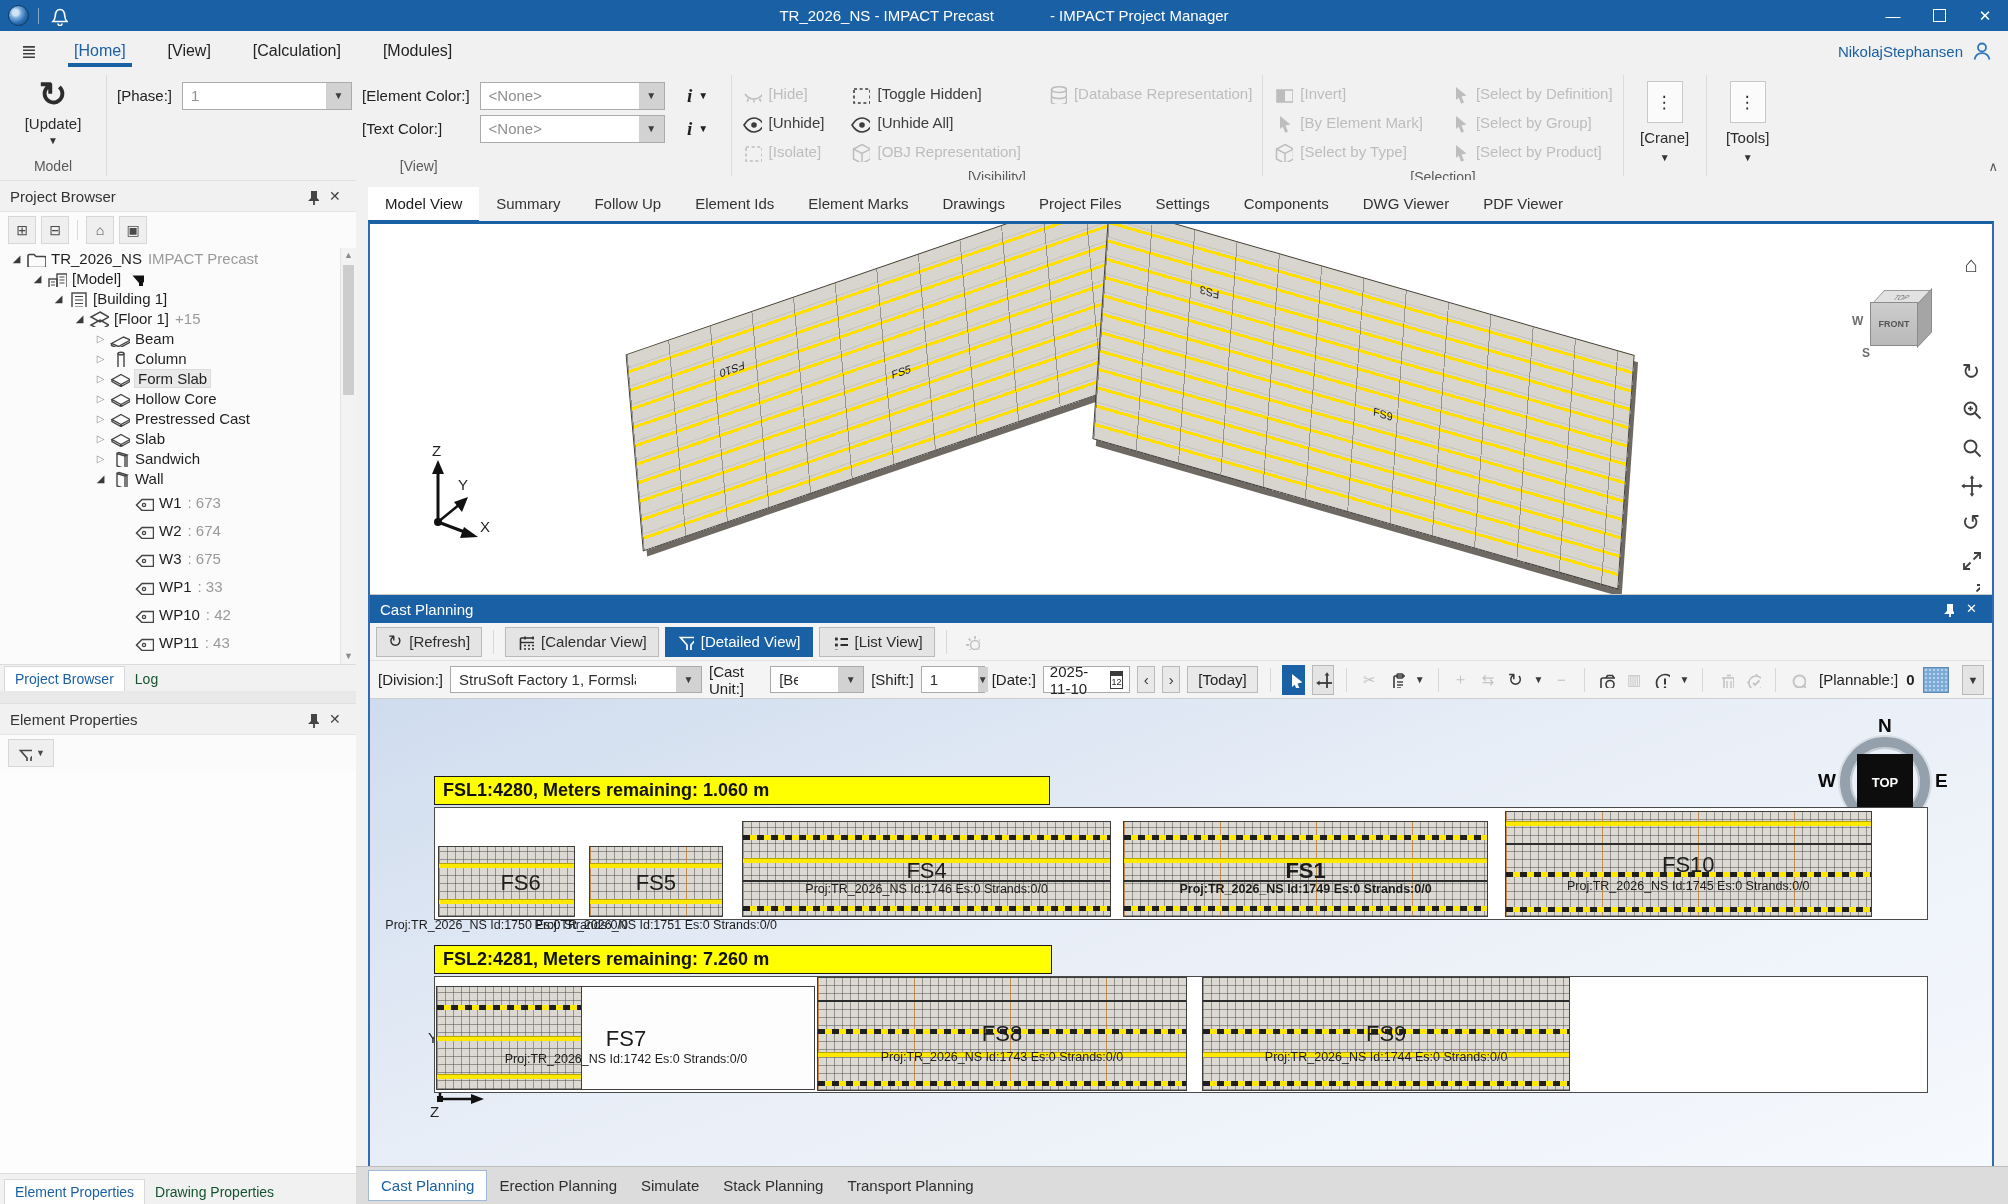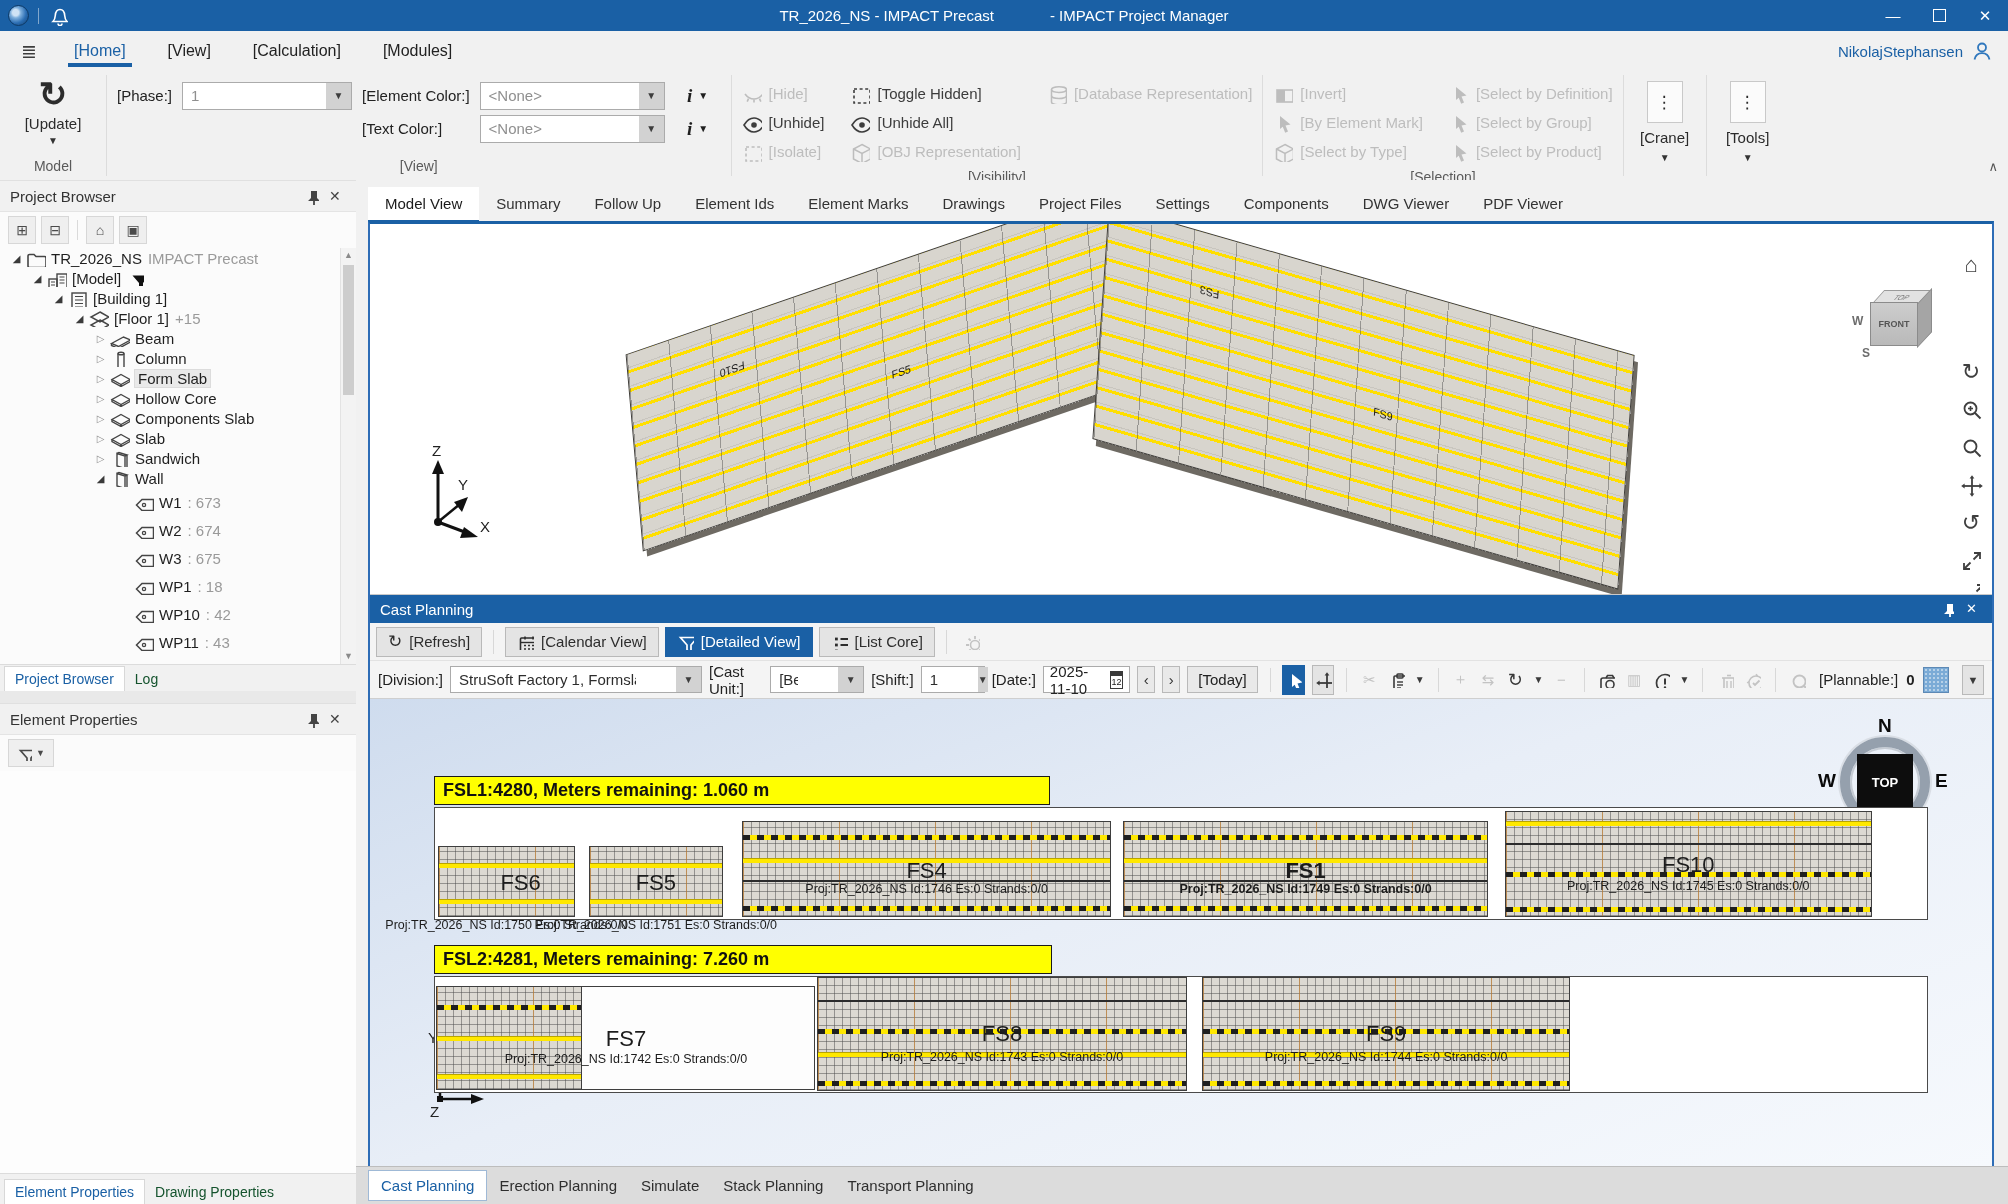--- a/index.html
+++ b/index.html
@@ -623,21 +623,21 @@
         <svg class="ic nico">
           <use href="#i-slab"></use>
         </svg>
         <span class="lab ">Hollow Core</span>
       </div>
       <div class="trow" style="padding-left: 92px;">
         <span class="exp ">▷</span>
         <svg class="ic nico">
           <use href="#i-slab"></use>
         </svg>
-        <span class="lab ">Components Slab</span>
+        <span class="lab ">Prestressed Cast</span>
       </div>
       <div class="trow" style="padding-left: 92px;">
         <span class="exp ">▷</span>
         <svg class="ic nico">
           <use href="#i-slab"></use>
         </svg>
         <span class="lab ">Slab</span>
       </div>
       <div class="trow" style="padding-left: 92px;">
         <span class="exp ">▷</span>
@@ -672,21 +672,21 @@
           <use href="#i-tag"></use>
         </svg>
         <span class="lab ">W3</span>
         <span class="suffix">: 675</span>
       </div>
       <div class="trow tall" style="padding-left: 133px;">
         <svg class="ic nico">
           <use href="#i-tag"></use>
         </svg>
         <span class="lab ">WP1</span>
-        <span class="suffix">: 18</span>
+        <span class="suffix">: 33</span>
       </div>
       <div class="trow tall" style="padding-left: 133px;">
         <svg class="ic nico">
           <use href="#i-tag"></use>
         </svg>
         <span class="lab ">WP10</span>
         <span class="suffix">: 42</span>
       </div>
       <div class="trow tall" style="padding-left: 133px;">
         <svg class="ic nico">
@@ -818,21 +818,21 @@
         <div class="vbtn active">
           <svg class="ic">
             <use href="#i-funnel"></use>
           </svg>
           <span>[Detailed View]</span>
         </div>
         <div class="vbtn ">
           <svg class="ic">
             <use href="#i-list"></use>
           </svg>
-          <span>[List Core]</span>
+          <span>[List View]</span>
         </div>
         <div class="cp-sep"></div>
         <div class="sqbtn flat dis">
           <svg class="ic ">
             <use href="#i-gear"></use>
           </svg>
         </div>
       </div>
 
     <div class="cpbar2">

